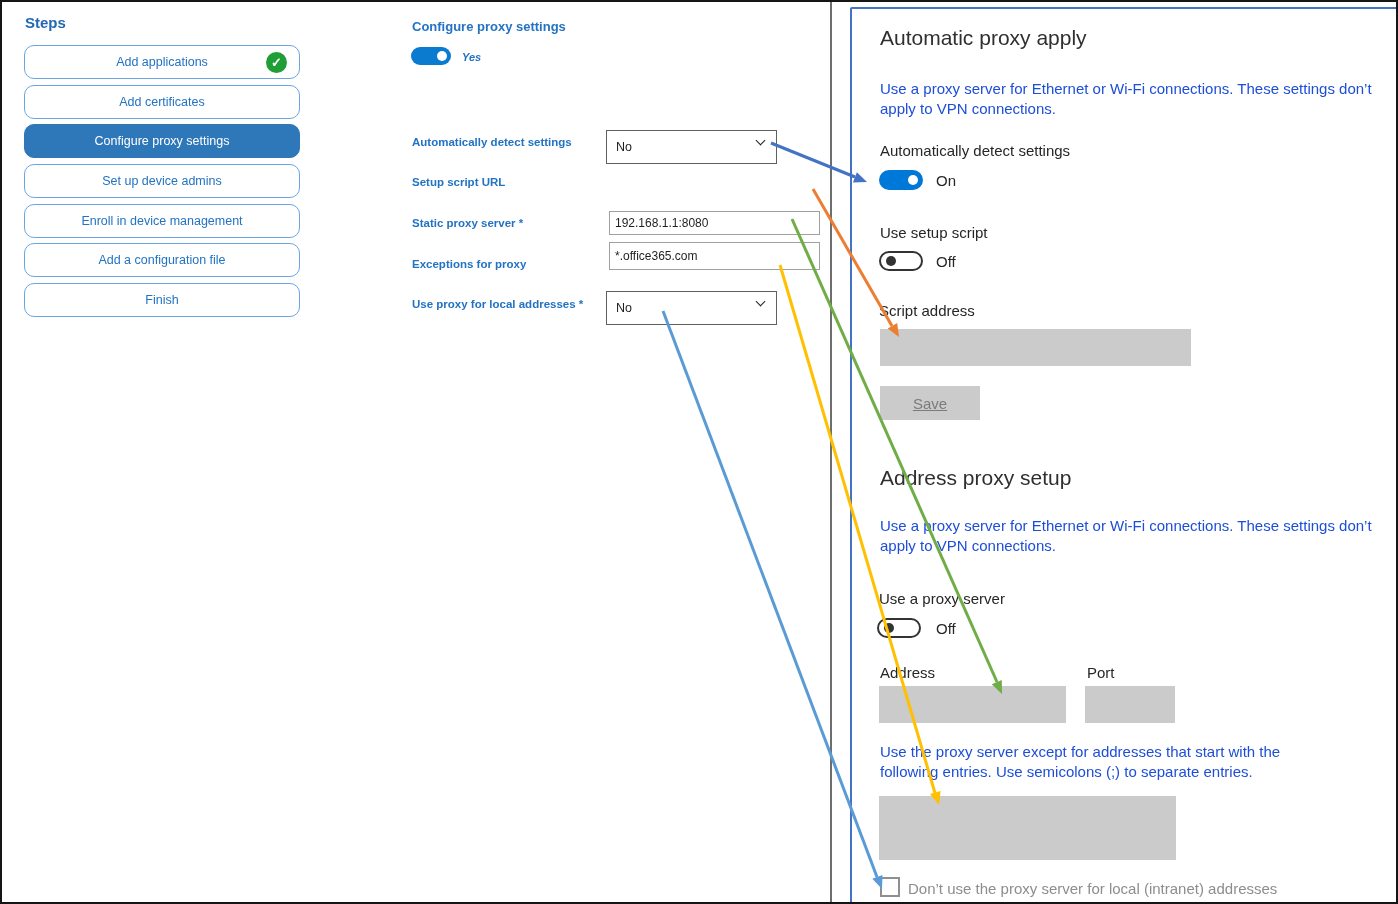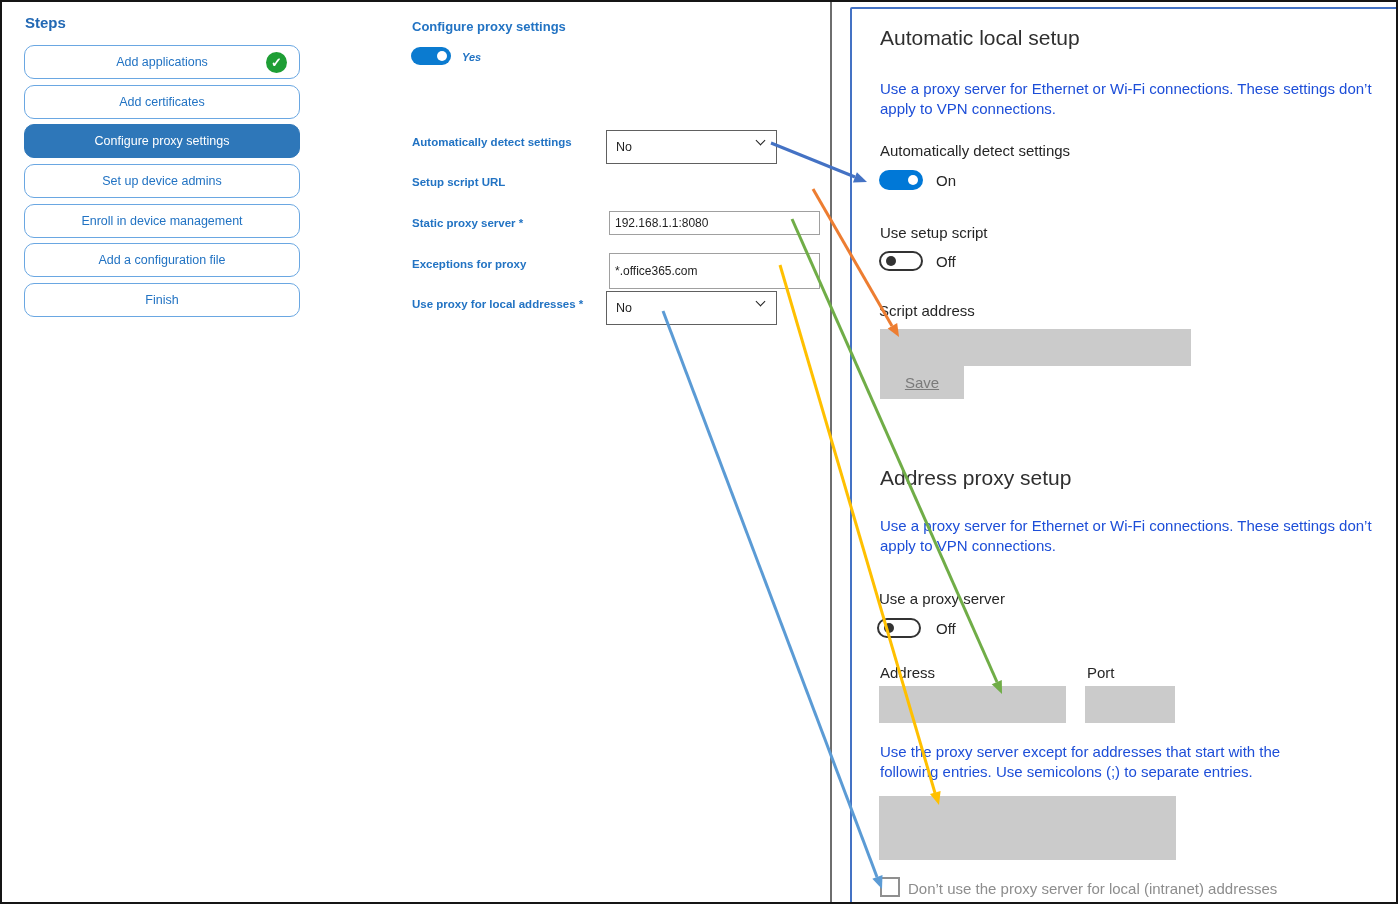--- a/index.html
+++ b/index.html
@@ -74,21 +74,21 @@
   .ws-h { position:absolute; font-size:21px; font-weight:400; color:#2f2f2f; }
   .ws-p { position:absolute; font-size:15px; color:#1d4ed8; line-height:1.36; }
   .ws-label { position:absolute; font-size:15px; color:#262626; }
   .ws-state { position:absolute; font-size:15px; color:#262626; }
   .win-toggle-on { width:44px; height:20px; background:#0078d7; }
   .win-toggle-on .knob { right:5px; top:5px; width:10px; height:10px; background:#fff; }
   .win-toggle-off { width:44px; height:20px; background:#fff; border:2px solid #333; }
   .win-toggle-off .knob { left:5px; top:3px; width:10px; height:10px; background:#333; }
   .gray-box { position:absolute; background:#cbcbcb; }
   .save-btn {
-    position:absolute; left:878px; top:363px; width:84px; height:34px;
+    position:absolute; left:878px; top:384px; width:100px; height:34px;
     background:#cbcbcb; border:none; font-size:15px; color:#7b7b7b;
     font-family:"Liberation Sans", sans-serif;
     text-decoration:underline;
   }
   .ws-checkbox {
     position:absolute; left:878px; top:875px; width:20px; height:20px;
     background:#fff; border:2px solid #8f8f8f;
   }
   .ws-cb-label {
     position:absolute; left:906px; top:878px; width:470px;
@@ -140,35 +140,35 @@
   </div>
 
   <label class="f-label" style="top:174px;">Setup script URL</label>
 
   <label class="f-label" style="top:215px;">Static proxy server *</label>
   <div class="t-input" style="left:607px;top:209px;width:211px;height:24px;">
     <span>192.168.1.1:8080</span>
   </div>
 
   <label class="f-label" style="top:256px;">Exceptions for proxy</label>
-  <div class="t-input" style="left:607px;top:251px;width:211px;height:36px;">
+  <div class="t-input" style="left:607px;top:240px;width:211px;height:28px;">
     <span>*.office365.com</span>
   </div>
 
   <label class="f-label" style="top:296px;">Use proxy for local addresses *</label>
   <div class="dropdown" style="left:604px;top:289px;width:171px;height:24px;">
     <span>No</span>
     <span class="chev"></span>
   </div>
 
   <div class="v-divider"></div>
 
   <div class="win-panel"></div>
 
-  <div class="ws-h" style="left:878px;top:24px;">Automatic local setup</div>
+  <div class="ws-h" style="left:878px;top:24px;">Automatic proxy apply</div>
   <div class="ws-p" style="left:878px;top:77px;width:492px;">Use a proxy server for Ethernet or Wi-Fi connections. These settings don’t apply to VPN connections.</div>
 
   <div class="ws-label" style="left:878px;top:140px;">Automatically detect settings</div>
   <div class="toggle win-toggle-on" style="left:877px;top:168px;">
       <span class="knob"></span>
     </div>
   <div class="ws-state" style="left:934px;top:170px;">On</div>
 
   <div class="ws-label" style="left:878px;top:222px;">Use setup script</div>
   <div class="toggle win-toggle-off" style="left:877px;top:249px;">

